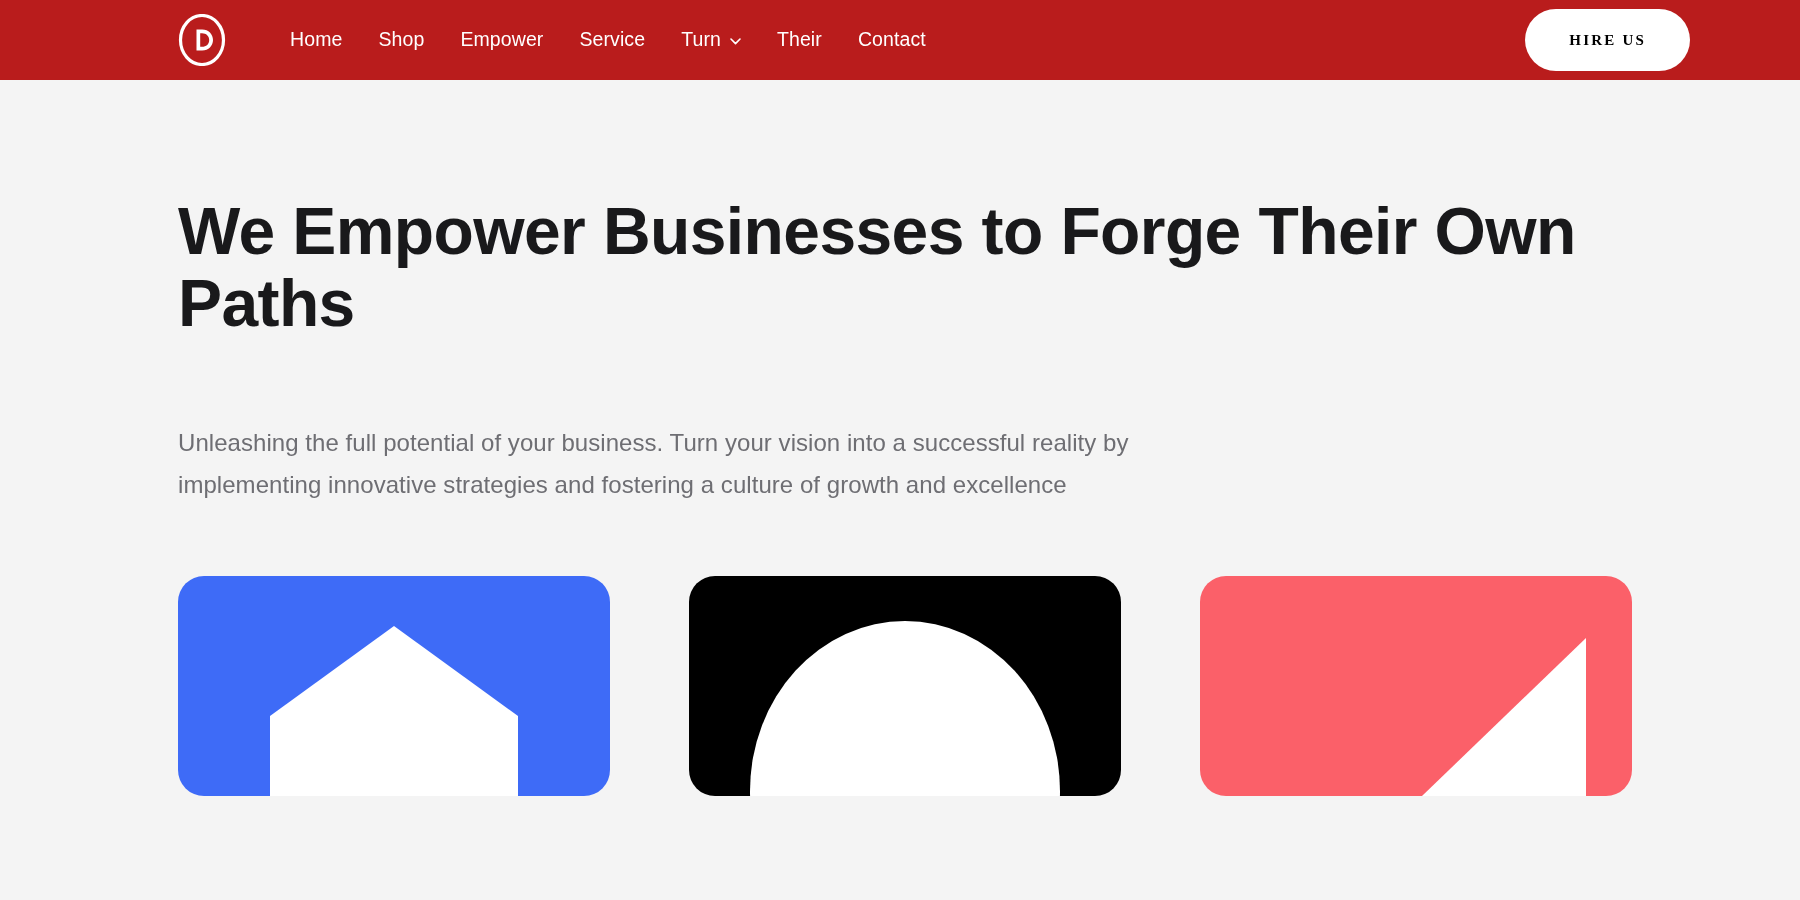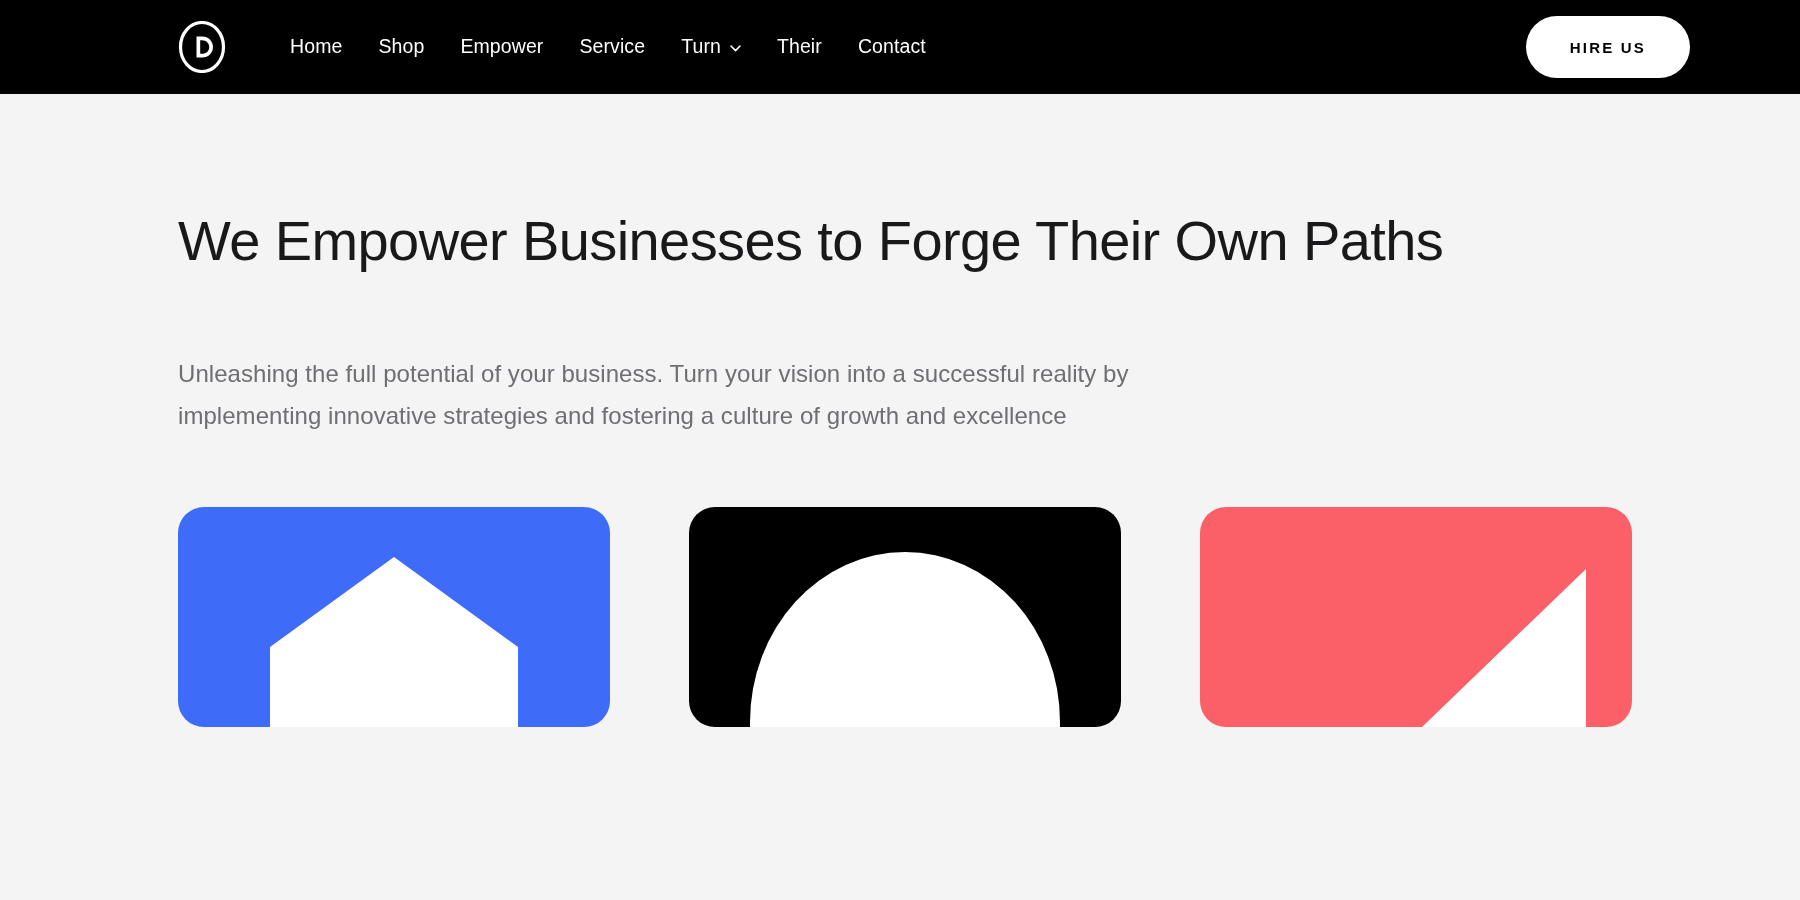--- a/index.html
+++ b/index.html
@@ -7,22 +7,22 @@
   html, body { width:1800px; height:900px; overflow:hidden; }
   body {
     background:#f4f4f4;
     font-family:"Liberation Sans", sans-serif;
     -webkit-font-smoothing:antialiased;
   }
 
   
   .site-header{
     width:1800px;
-    height:94px;
-    background:#000000;
+    height:80px;
+    background:#b91c1c;
     display:flex;
     align-items:center;
     padding:0 0 0 176px;
     position:relative;
   }
   .brand{
     display:flex;
     align-items:center;
     margin-right:44px;
     flex:0 0 auto;
@@ -60,38 +60,38 @@
     position:absolute;
     right:110px;
     top:50%;
     transform:translateY(-50%);
     background:#ffffff;
     color:#000000;
     border:none;
     border-radius:50px;
     height:62px;
     padding:0 44px;
-    font-family:Liberation Sans, sans-serif;
+    font-family:Liberation Serif, serif;
     font-size:15px;
     font-weight:700;
     letter-spacing:2.2px;
     cursor:pointer;
     display:flex;
     align-items:center;
     justify-content:center;
   }
 
   
   .hero{
     padding:116px 0 0 178px;
   }
   .hero-title{
-    font-size:56px;
+    font-size:66px;
     line-height:1.09;
-    font-weight:400;
+    font-weight:700;
     color:#19191b;
     letter-spacing:-0.6px;
     max-width:1420px;
   }
   .hero-sub{
     margin-top:82px;
     font-size:24px;
     line-height:1.75;
     color:#6e6e73;
     font-weight:400;

